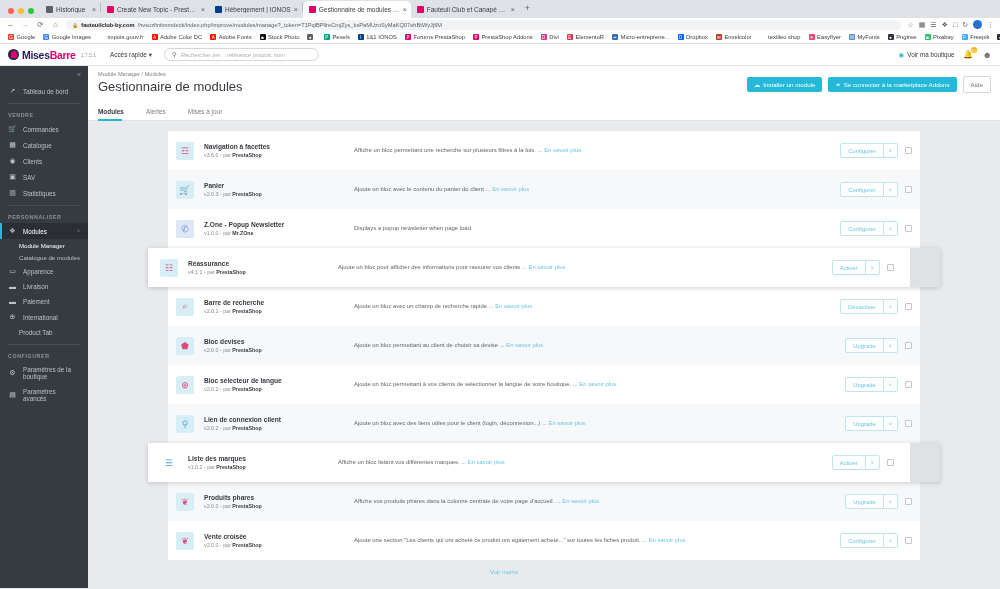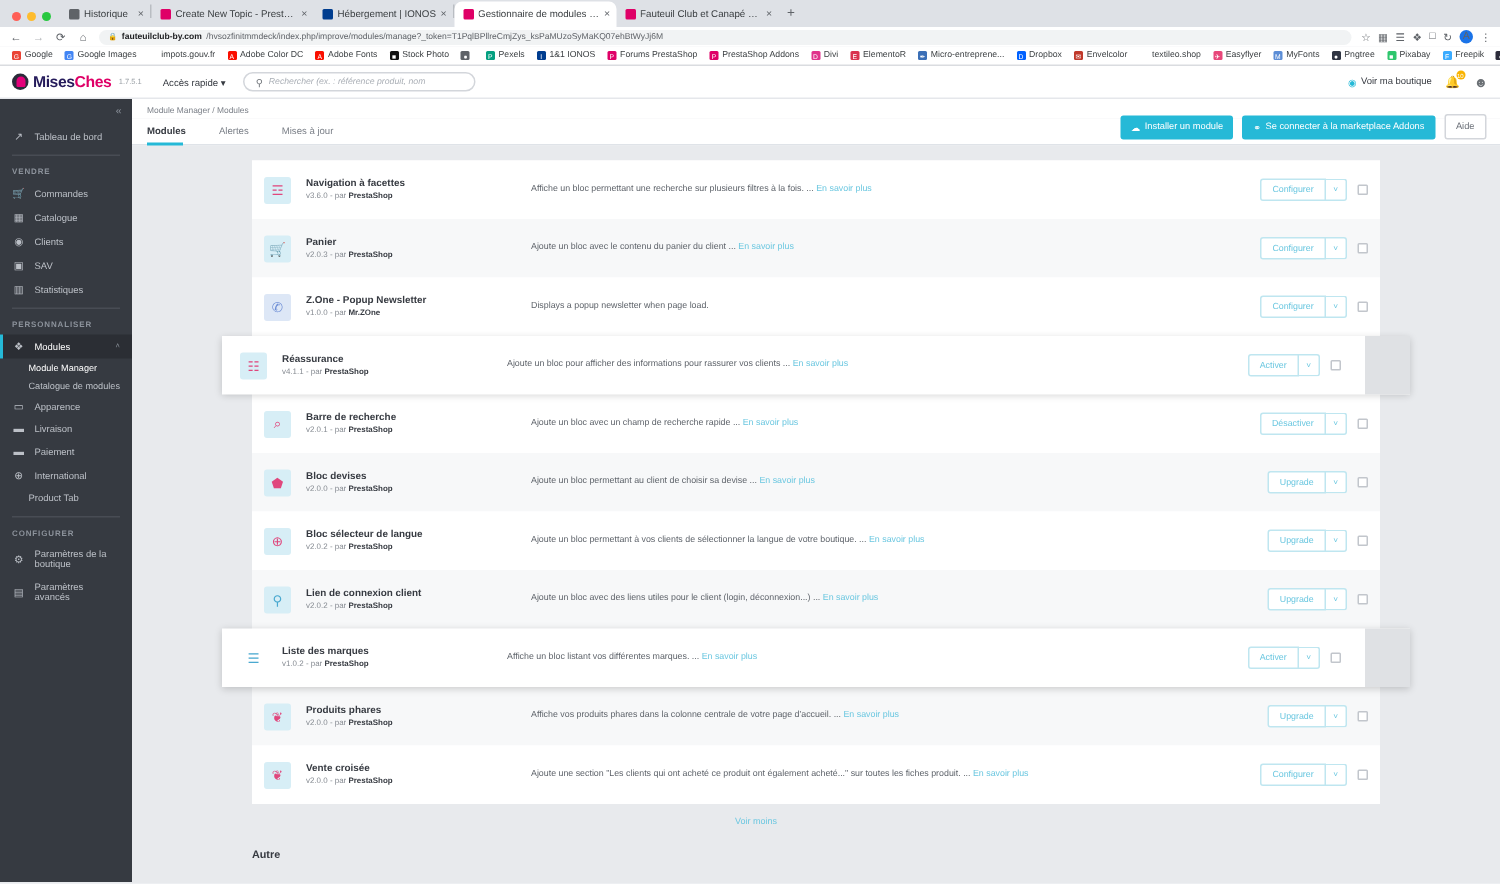--- a/index.html
+++ b/index.html
@@ -360,21 +360,21 @@
         <span class="bmico" style="background:#2b2b3a">●</span>
       </div>
     </div>
 
   <div class="ps">
 
     <div class="ps-header">
       <div class="ps-logo">
         <span class="ps-logo-mark"></span>
         <span class="ps-logo-text">
-          <span class="a">Mises</span><span class="b">Ches</span>
+          <span class="a">Mises</span><span class="b">Barre</span>
         </span>
         <span class="ps-ver">1.7.5.1</span>
       </div>
       <span class="ps-quick">
         <span>Accès rapide</span>
         <span>▾</span>
       </span>
       <div class="ps-search">
         <span class="mag">⚲</span>
         <span class="ph">Rechercher (ex. : référence produit, nom</span>
@@ -460,20 +460,21 @@
       </div>
 
     <div class="main">
 
       <div class="page-head">
         <div class="breadcrumb">
           <span>Module Manager</span>
           <span>/</span>
           <span>Modules</span>
         </div>
+        <div class="page-title">Gestionnaire de modules</div>
         <div class="head-actions">
           <button class="btn-primary">
             <span>☁</span>
             <span>Installer un module</span>
           </button>
           <button class="btn-primary">
             <span>⚭</span>
             <span>Se connecter à la marketplace Addons</span>
           </button>
           <button class="btn-outline">Aide</button>

